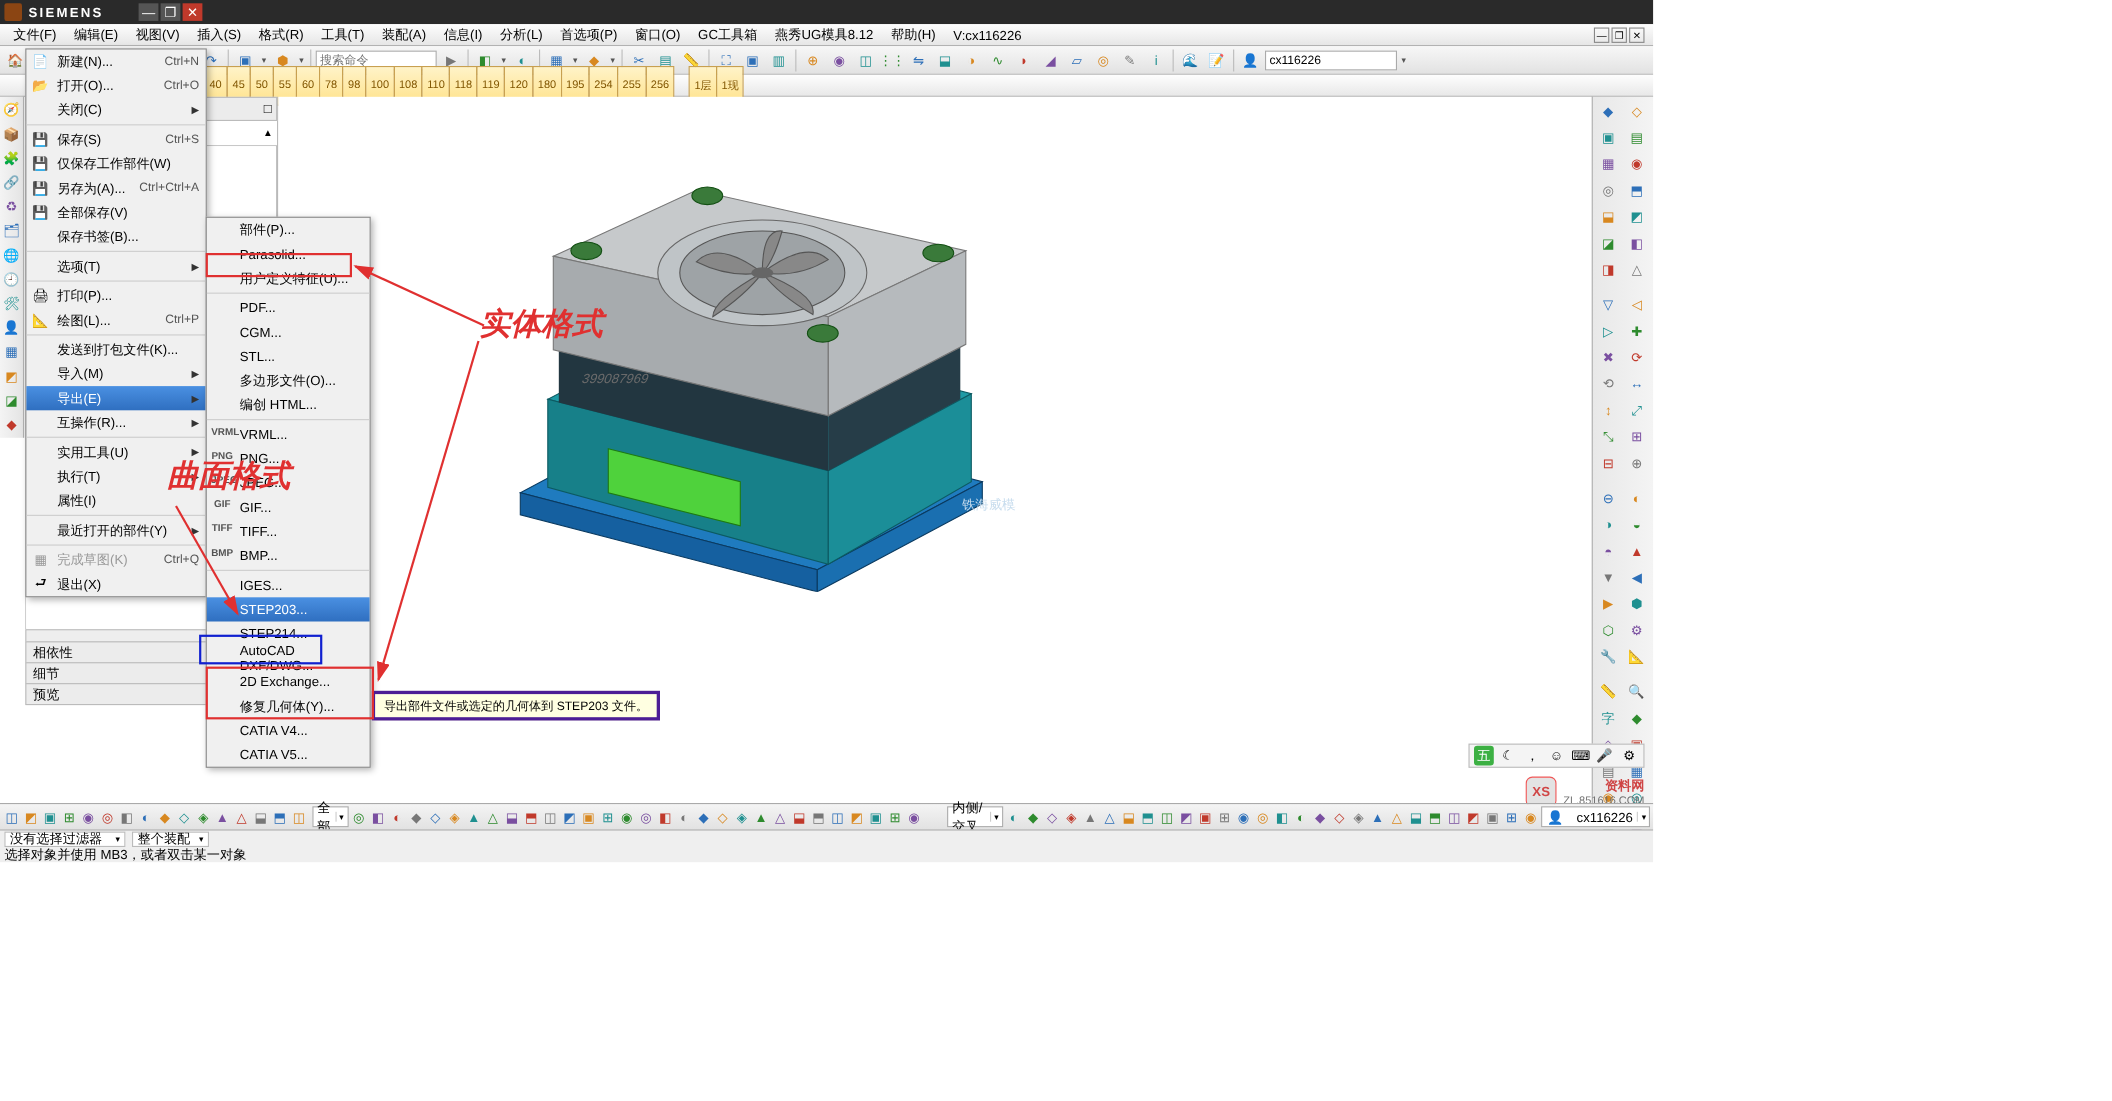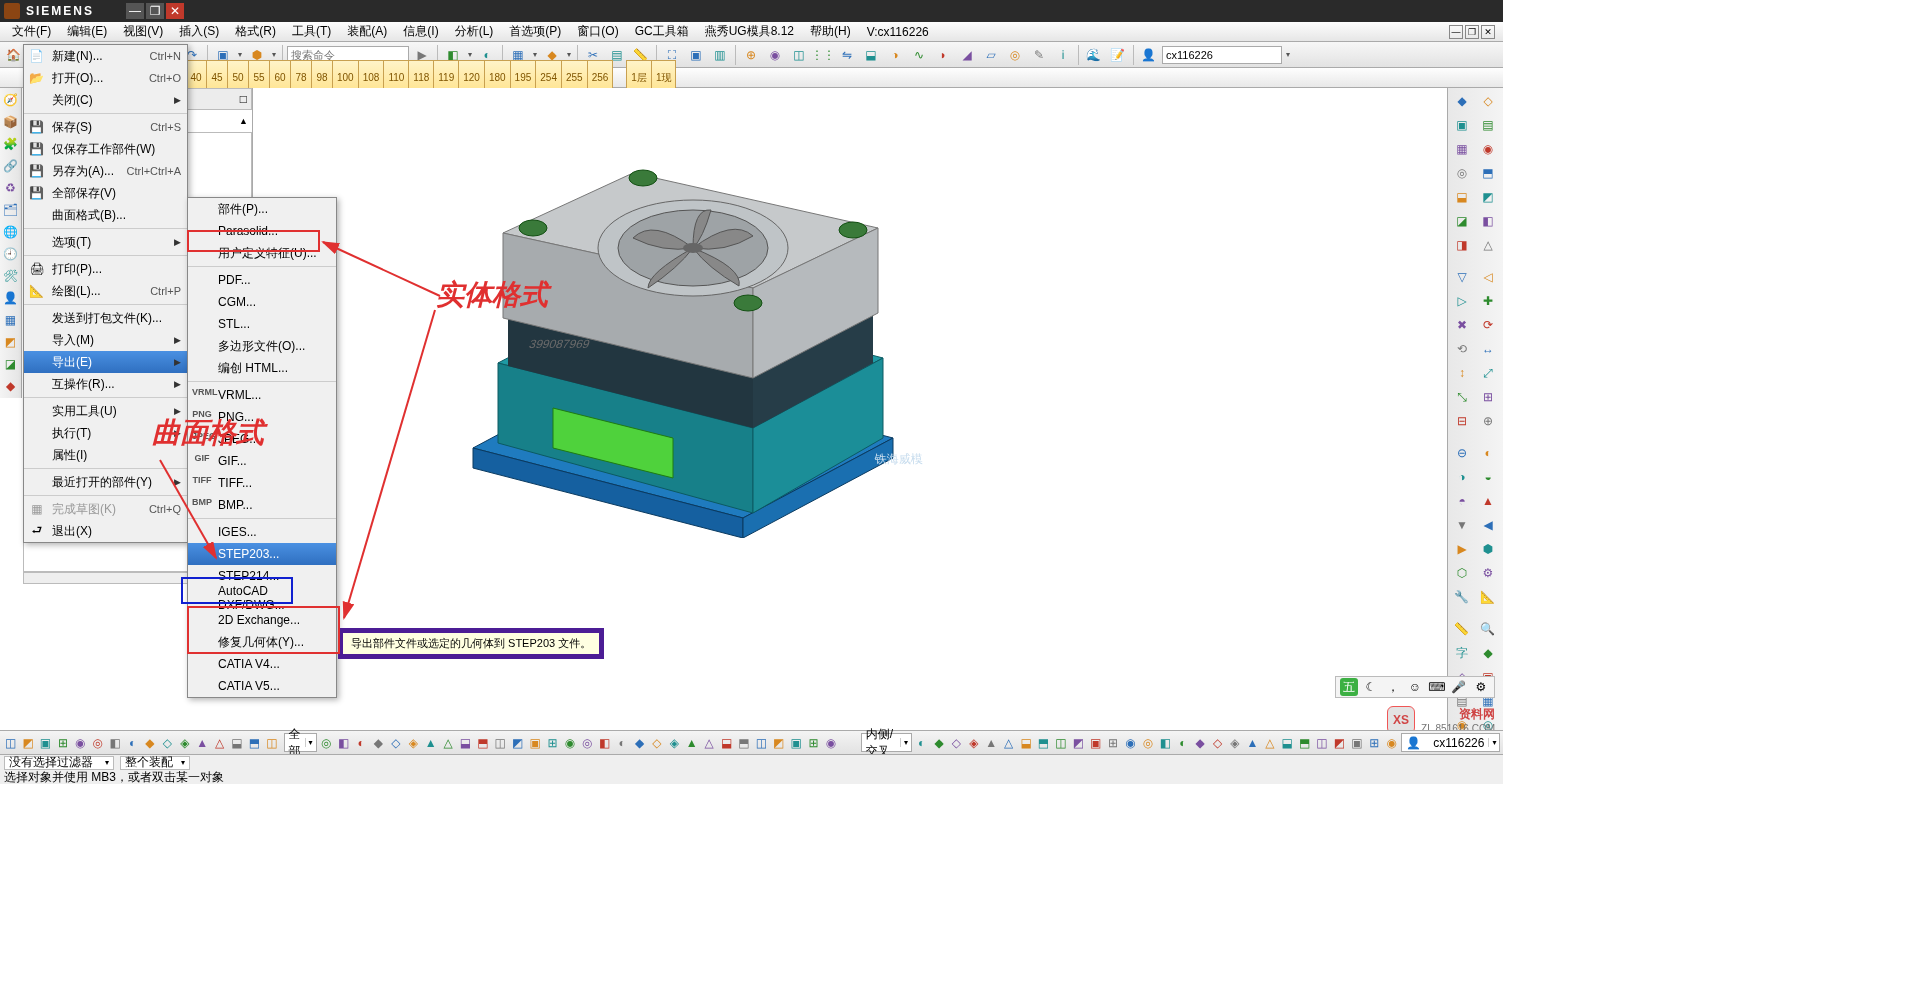--- a/index.html
+++ b/index.html
@@ -60,21 +60,21 @@
 .leftpanel .pnhdr { height:22px; background:#ececec; border:1px solid #bbb; display:flex; align-items:center; gap:6px; padding:0 4px; }
 .leftpanel .pntop { height:22px; display:flex; align-items:center; gap:6px; padding:2px 4px; }
 .leftpanel .combo2 { border:1px solid #aaa; height:18px; padding:0 4px 0 6px; display:flex; align-items:center; background:#fff; }
 .leftpanel .treearea { border:1px solid #bbb; background:#fff; height:440px; overflow:auto; font-size:11px; }
 .leftpanel .scroll { height:12px; border:1px solid #bbb; background:#eee; }
 .leftpanel .tabs { display:flex; flex-direction:column; }
 .leftpanel .tabs .tab { height:20px; border:1px solid #bbb; background:#ececec; display:flex; align-items:center; padding:0 6px; margin-top:-1px; }
 .leftpanel .tabs .tab .exp { margin-left:auto; font-size:10px; }
 
 
-.tooltip { position:absolute; top:628px; left:338px; background:#ffffe1; border:5px solid #4c1d95; padding:3px 8px; font-size:11px; white-space:nowrap; z-index:10; }
+.tooltip { position:absolute; top:628px; left:338px; background:#ffffe1; border:3px solid #4c1d95; padding:3px 8px; font-size:11px; white-space:nowrap; z-index:10; }
 
 
 .anno { position:absolute; font-style:italic; font-weight:bold; color:#e03030; font-size:28px; font-family:"KaiTi","STKaiti",serif; z-index:20; }
 .redbox { position:absolute; border:2px solid #e03030; z-index:18; pointer-events:none; }
 .bluebox { position:absolute; border:2px solid #1020d0; z-index:18; pointer-events:none; }
 svg.arrows { position:absolute; top:0; left:0; pointer-events:none; z-index:17; }
 
 
 .viewport { position:absolute; left:253px; top:88px; right:56px; bottom:50px; background:#fff; overflow:hidden; }
 .model { position:absolute; left:190px; top:30px; width:480px; height:420px; }
@@ -152,21 +152,21 @@
   <div class="sep"></div>
   <div class="tb i-blue">↶</div>
     <div class="dd">▾</div>
   <div class="tb i-blue">↷</div>
   <div class="sep"></div>
   <div class="tb i-blue">▣</div>
     <div class="dd">▾</div>
   <div class="tb i-orange">⬢</div>
     <div class="dd">▾</div>
   <div class="sep"></div>
-  <input style="width: 122px;" placeholder="搜索命令">
+  <input style="width: 110px;" placeholder="搜索命令">
   <div class="tb i-gray">▶</div>
   <div class="sep"></div>
   <div class="tb i-green">◧</div>
     <div class="dd">▾</div>
   <div class="tb i-teal">◐</div>
   <div class="sep"></div>
   <div class="tb i-blue">▦</div>
     <div class="dd">▾</div>
   <div class="tb i-orange">◆</div>
     <div class="dd">▾</div>
@@ -262,20 +262,34 @@
       <span style="margin-left:30px;font-size:8px">▾</span>
     </div>
     <span style="flex:1"></span>
     <span style="font-size:9px">▲</span>
   </div>
   <div class="treearea">
     <div style="height:450px"></div>
 
   </div>
   <div class="scroll"></div>
+  <div class="tabs">
+    <div class="tab">
+        <span>相依性</span>
+        <span class="exp">⌄</span>
+      </div>
+    <div class="tab">
+        <span>细节</span>
+        <span class="exp">⌄</span>
+      </div>
+    <div class="tab">
+        <span>预览</span>
+        <span class="exp">⌄</span>
+      </div>
+  </div>
 </div>
 
 <div class="dropdown" id="file-menu">
     <div class="row">
       <span class="ico">📄</span>
       <span>新建(N)...</span>
       <span class="sc">Ctrl+N</span>
     </div>
     <div class="row">
       <span class="ico">📂</span>
@@ -301,21 +315,21 @@
       <span class="ico">💾</span>
       <span>另存为(A)...</span>
       <span class="sc">Ctrl+Ctrl+A</span>
     </div>
     <div class="row">
       <span class="ico">💾</span>
       <span>全部保存(V)</span>
     </div>
     <div class="row">
       <span class="ico"></span>
-      <span>曲面格式(B)...</span>
+      <span>保存书签(B)...</span>
     </div>
     <hr>
     <div class="row">
       <span class="ico"></span>
       <span>选项(T)</span>
       <span class="arr">▶</span>
     </div>
     <hr>
     <div class="row">
       <span class="ico">🖨</span>

